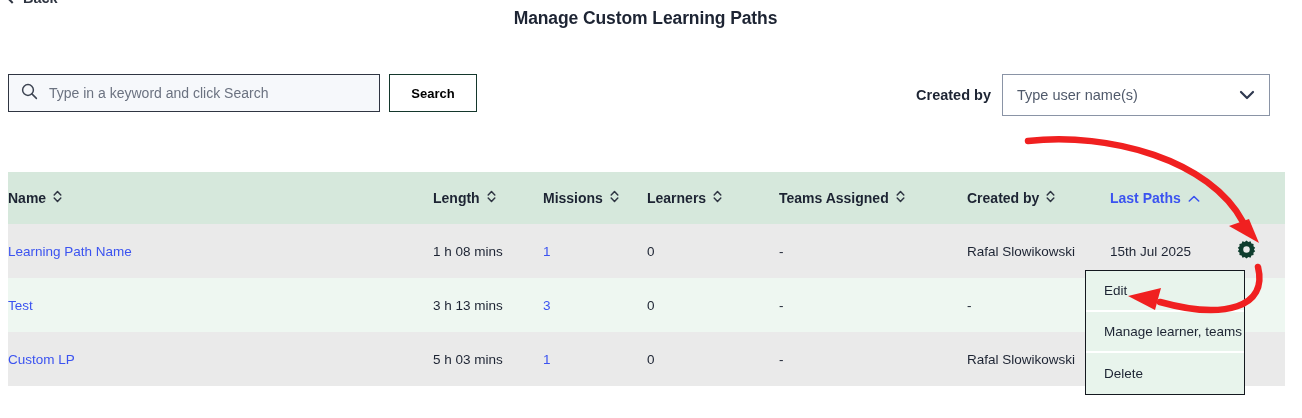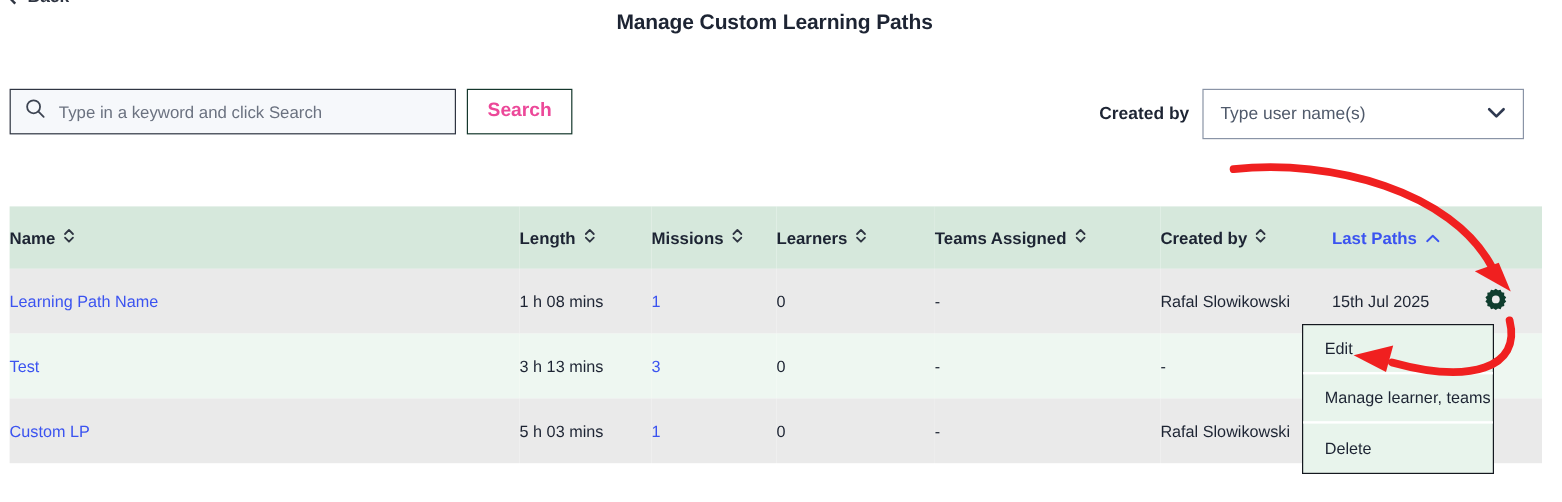--- a/index.html
+++ b/index.html
@@ -86,23 +86,23 @@
     color: #1d2433;
   }
   .search-input::placeholder { color: #6b7280; opacity: 1; }
 
   .search-button {
     width: 88px;
     height: 38px;
     background: #ffffff;
     border: 1.3px solid #14372c;
     font-family: "Liberation Sans", sans-serif;
-    font-size: 16px;
+    font-size: 13px;
     font-weight: 700;
-    color: #ec4899;
+    color: #000000;
     cursor: pointer;
   }
 
   
   .filter-group {
     position: absolute;
     right: 32px;
     top: 74px;
     display: flex;
     align-items: center;

